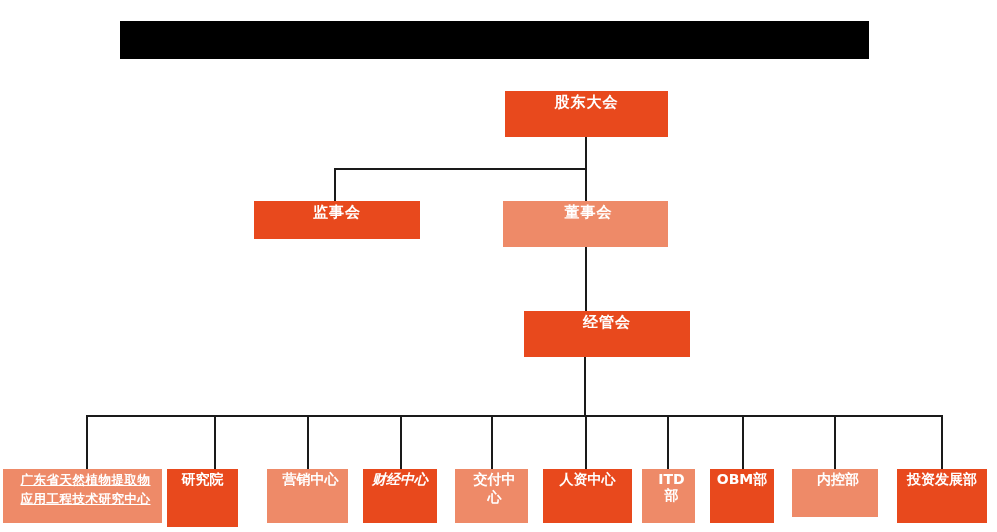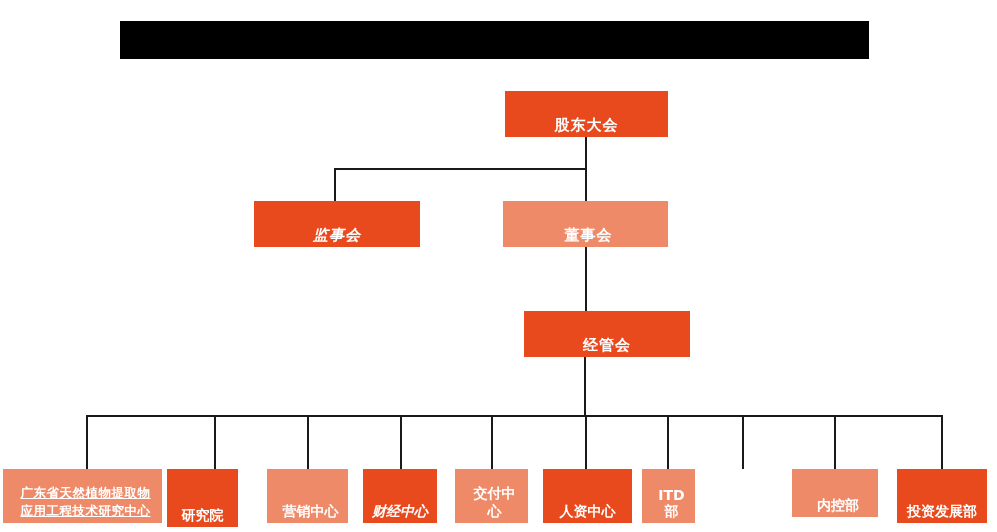--- a/index.html
+++ b/index.html
@@ -17,21 +17,21 @@
     background:var(--bg);
     font-family:"DejaVu Sans","Liberation Sans",sans-serif;
     overflow:hidden;
   }
   .redacted-bar{
     position:absolute;
     background:var(--bar);
   }
   .node{
     position:absolute;
-    display:flex;align-items:flex-end;justify-content:center;
+    display:flex;align-items:flex-start;justify-content:center;
     color:var(--boxtext);
     font-weight:bold;
     text-align:center;
     box-sizing:border-box;
     padding:2px 6px;
   }
   .node.primary{background:var(--primary);}
   .node.secondary{background:var(--secondary);padding-left:12px;}
   .node.lvl{font-size:15px;letter-spacing:1px;}
   .node.dept{font-size:14px;}
@@ -63,21 +63,21 @@
   <div class="line" style="left:585px;top:417px;width:2px;height:52px;"></div>
   <div class="line" style="left:667px;top:417px;width:2px;height:52px;"></div>
   <div class="line" style="left:742px;top:417px;width:2px;height:52px;"></div>
   <div class="line" style="left:834px;top:417px;width:2px;height:52px;"></div>
   <div class="line" style="left:941px;top:417px;width:2px;height:52px;"></div>
 
   <div class="node lvl primary" style="left:505px;top:91px;width:163px;height:46px;">
     <span>股东大会</span>
   </div>
 
-  <div class="node lvl primary" style="left:254px;top:201px;width:166px;height:46px;font-style:italic;">
+  <div class="node lvl primary" style="left:254px;top:201px;width:166px;height:38px;">
     <span>监事会</span>
   </div>
   <div class="node lvl secondary" style="left:503px;top:201px;width:165px;height:46px;">
     <span>董事会</span>
   </div>
 
   <div class="node lvl primary" style="left:524px;top:311px;width:166px;height:46px;">
     <span>经管会</span>
   </div>
 
@@ -95,20 +95,23 @@
   </div>
   <div class="node dept secondary" style="left:455px;top:469px;width:73px;height:54px;">
     <span>交付中心</span>
   </div>
   <div class="node dept primary" style="left:543px;top:469px;width:89px;height:54px;">
     <span>人资中心</span>
   </div>
   <div class="node dept secondary" style="left:642px;top:469px;width:53px;height:54px;">
     <span>ITD部</span>
   </div>
+  <div class="node dept primary" style="left:710px;top:469px;width:64px;height:54px;">
+    <span>OBM部</span>
+  </div>
   <div class="node dept secondary" style="left:792px;top:469px;width:86px;height:48px;">
     <span>内控部</span>
   </div>
   <div class="node dept primary" style="left:897px;top:469px;width:90px;height:54px;">
     <span>投资发展部</span>
   </div>
 
 </div>
 
 </body></html>

